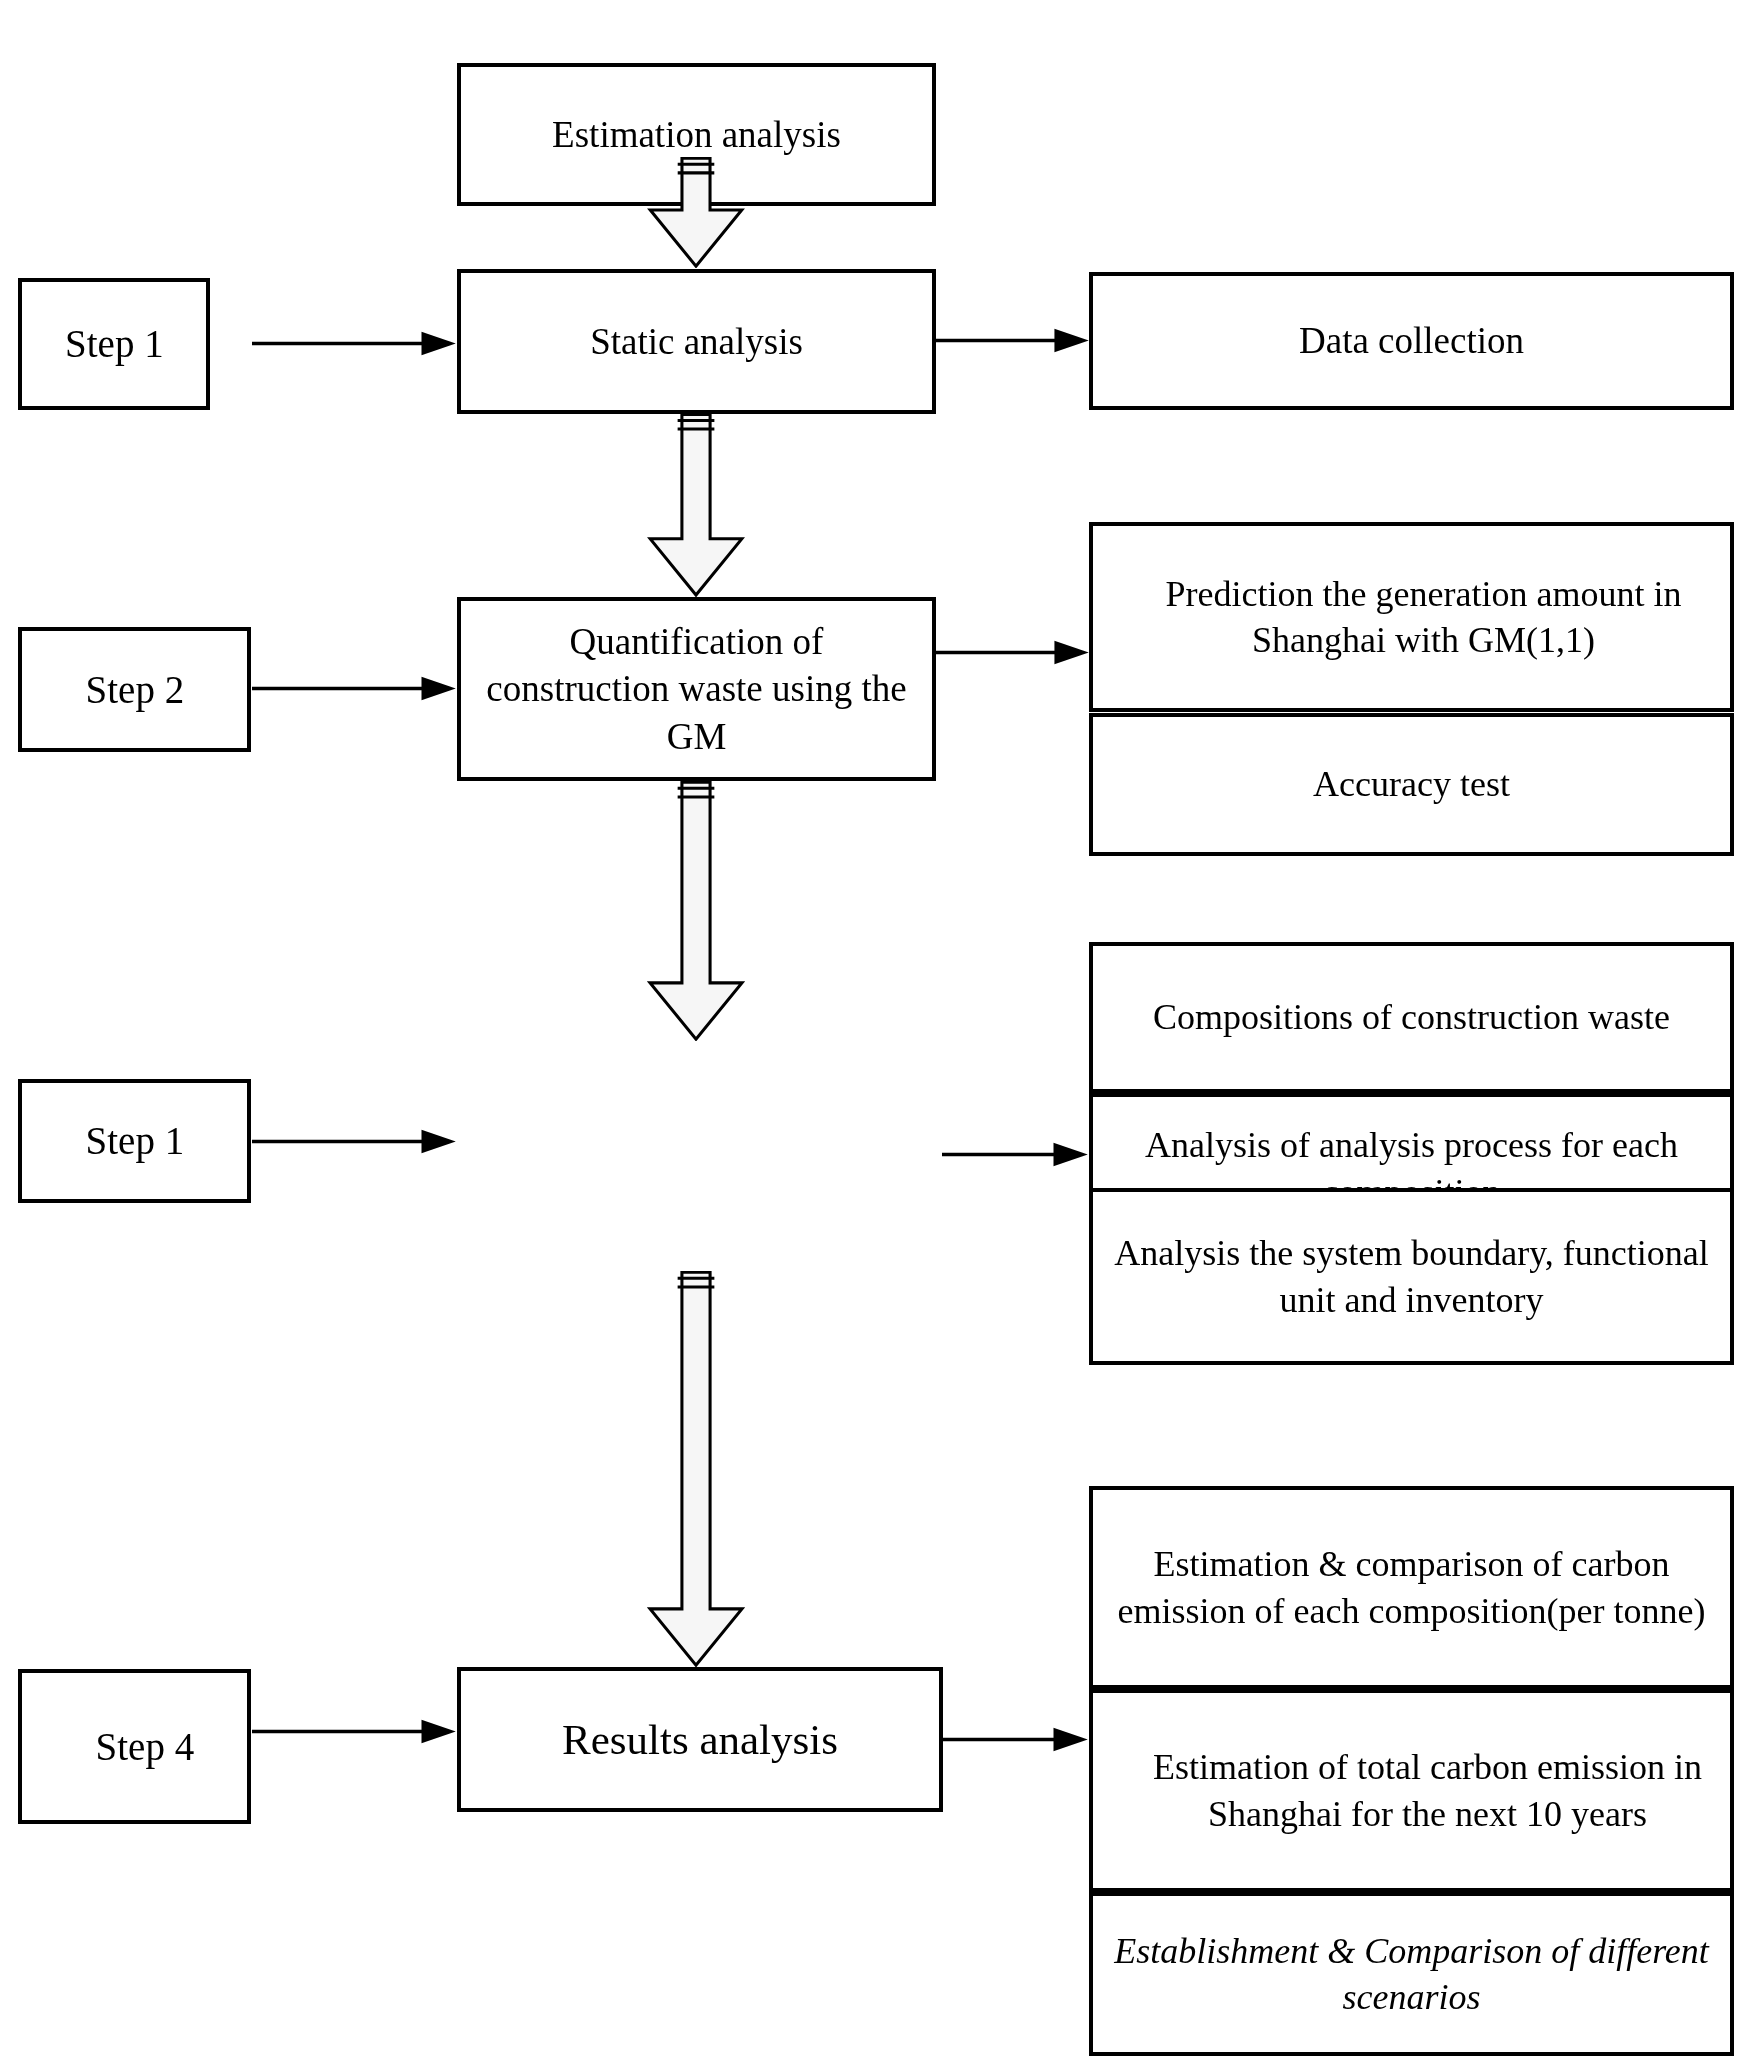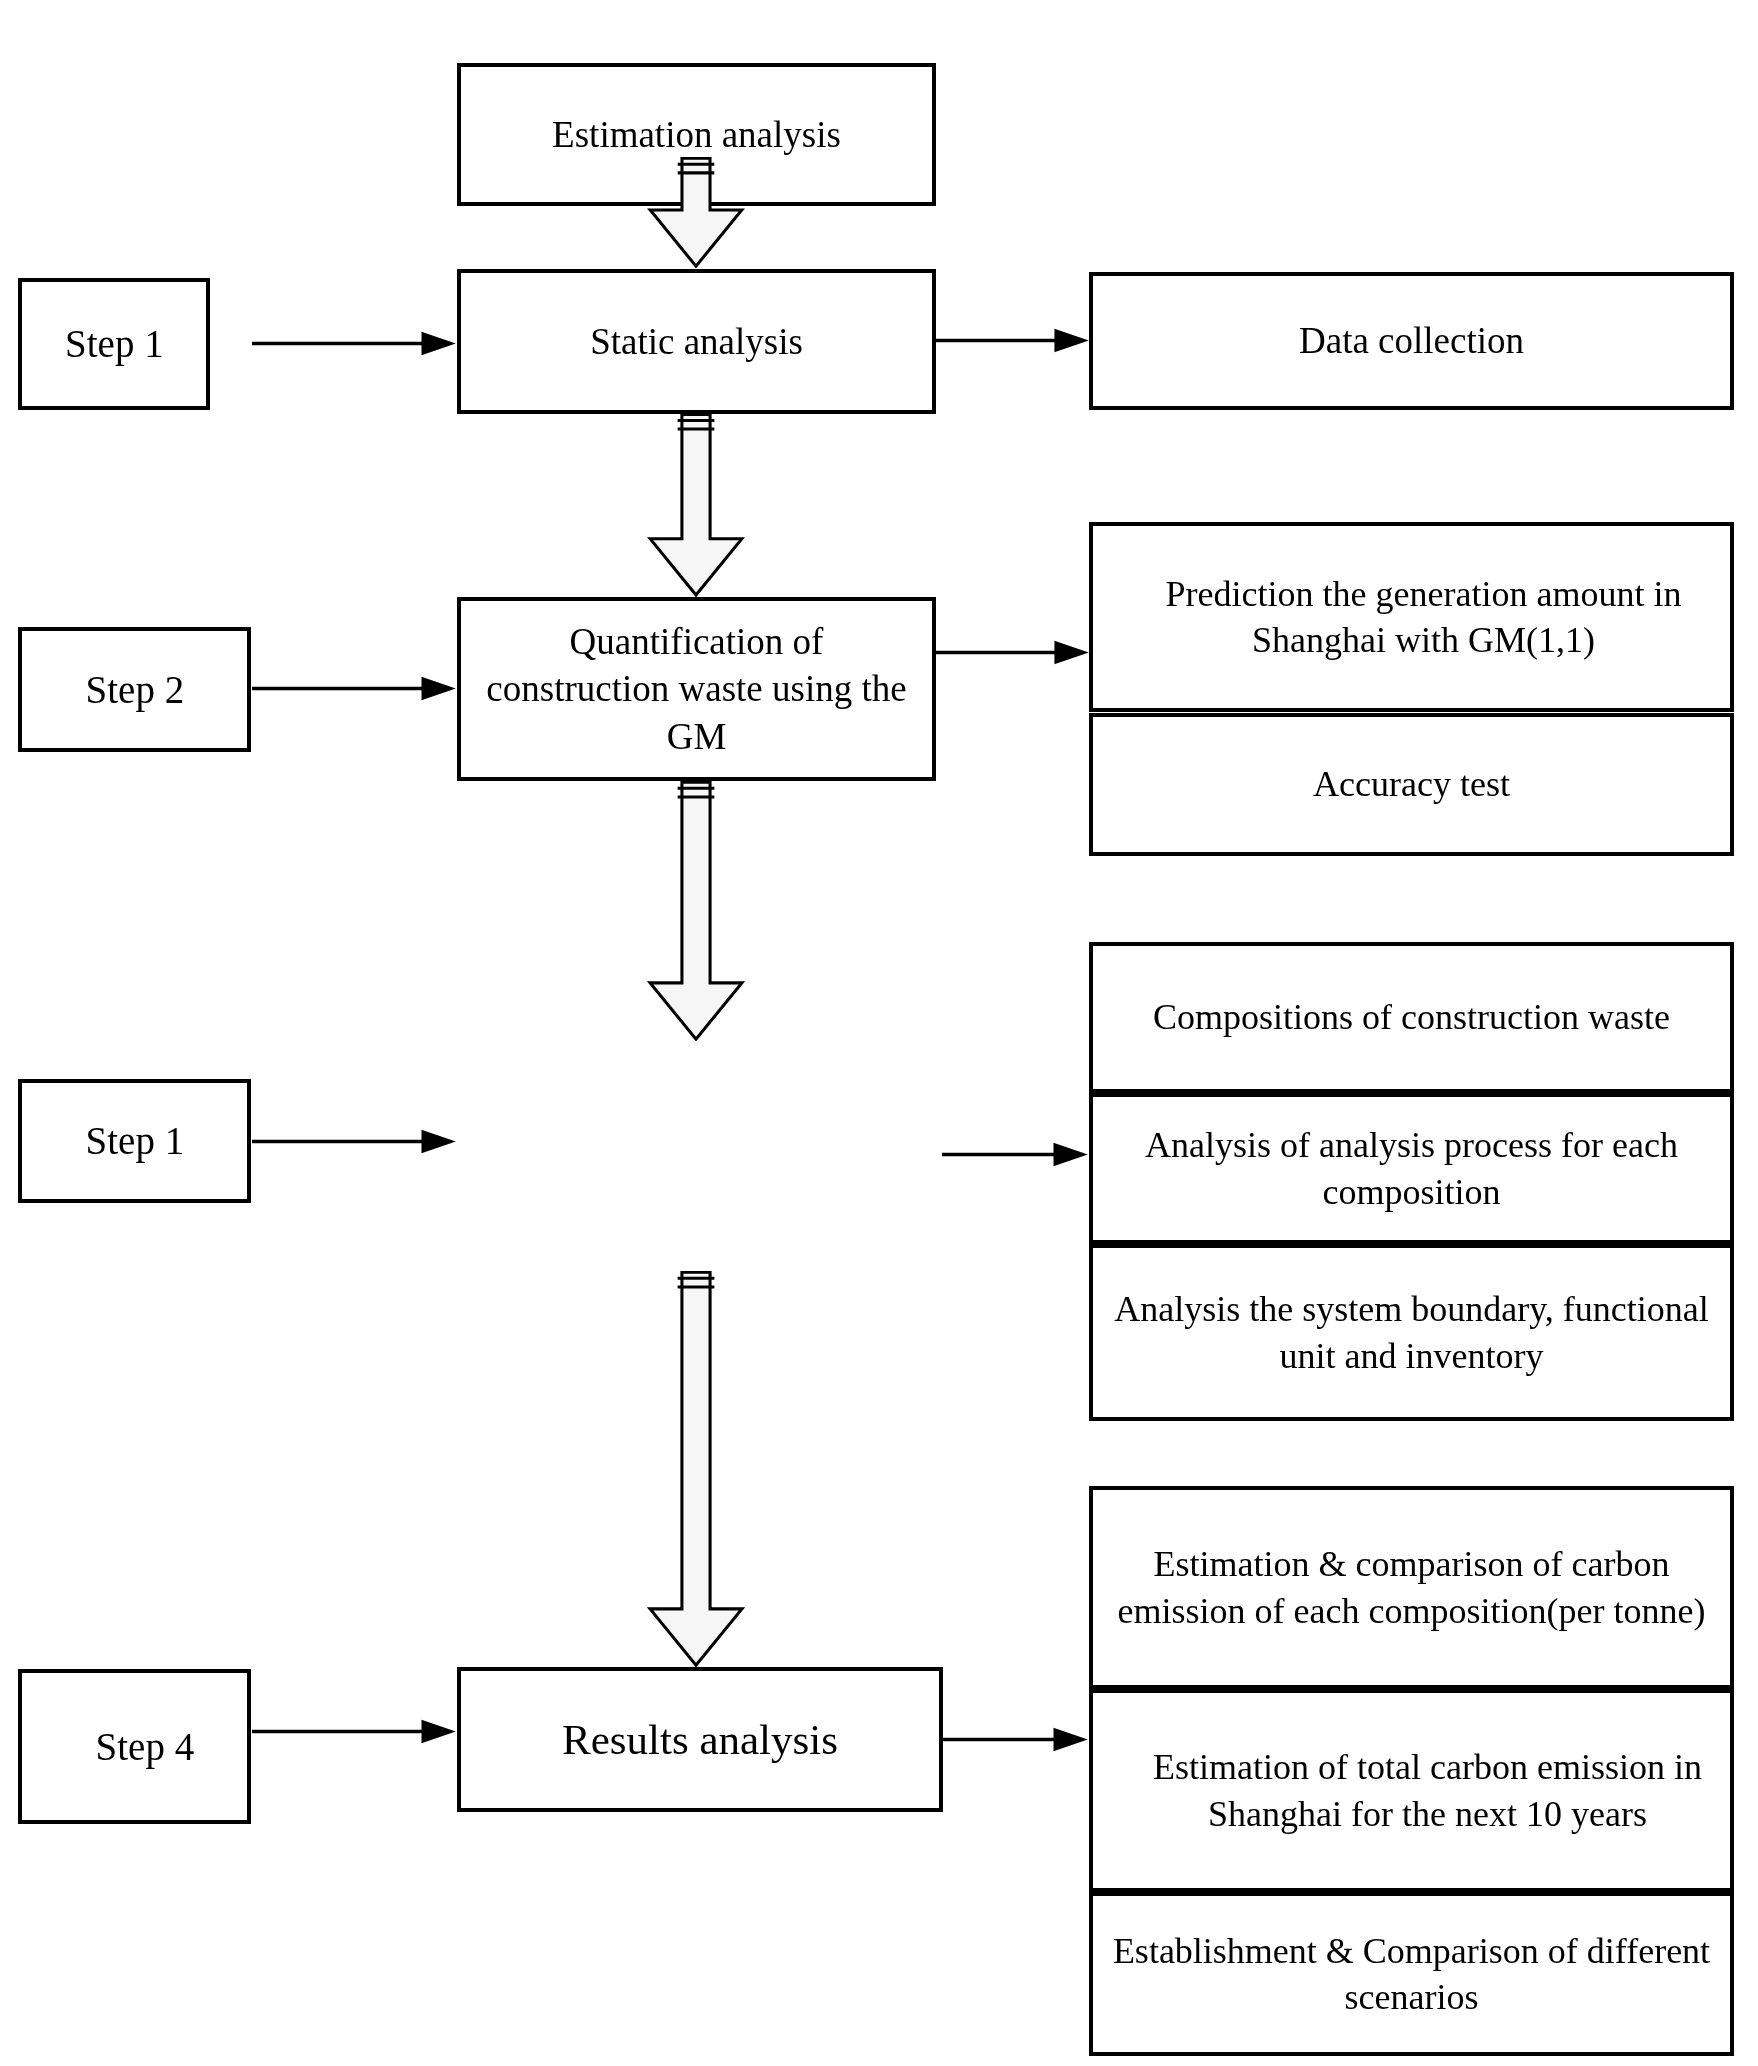--- a/index.html
+++ b/index.html
@@ -37,24 +37,24 @@
   #n-step2 { left: 18.4px; top: 627px; width: 233px; height: 125px; font-size: 39px; }
   #n-step3 { left: 18.4px; top: 1079px; width: 233px; height: 124px; font-size: 39px; }
   #n-step4 { left: 18.4px; top: 1669px; width: 233px; height: 155px; font-size: 39px; padding-left: 36px; }
 
   
   #n-data       { left: 1089px; top: 272px;  width: 645px; height: 138px; font-size: 37px; }
   #n-prediction { left: 1089px; top: 522px;  width: 645px; height: 190px; font-size: 36px; padding-left: 40px; }
   #n-accuracy   { left: 1089px; top: 713px; width: 645px; height: 143px; font-size: 36px; margin-top: 0; }
   #n-comp       { left: 1089px; top: 942px; width: 645px; height: 151px; font-size: 36px; }
   #n-treat      { left: 1089px; top: 1093px; width: 645px; height: 151px; font-size: 36px; }
-  #n-boundary   { left: 1089px; top: 1244px; width: 645px; height: 177px; font-size: 36px; }
+  #n-boundary   { left: 1089px; top: 1188px; width: 645px; height: 177px; font-size: 36px; }
   #n-estcomp    { left: 1089px; top: 1486px; width: 645px; height: 203px; font-size: 36px; }
   #n-total      { left: 1089px; top: 1689px; width: 645px; height: 203px; font-size: 36px; padding-left: 48px; }
-  #n-estab      { left: 1089px; top: 1892px; width: 645px; height: 164px; font-size: 36px; }
+  #n-estab      { left: 1089px; top: 1892px; width: 645px; height: 164px; font-size: 36px; font-style: italic; }
 </style>
 </head>
 <body>
 
 <div class="canvas">
 
   <div class="node" id="n-estimation">Estimation analysis</div>
 
   <div class="node" id="n-step1">Step 1</div>
   <div class="node" id="n-static">Static analysis</div>

